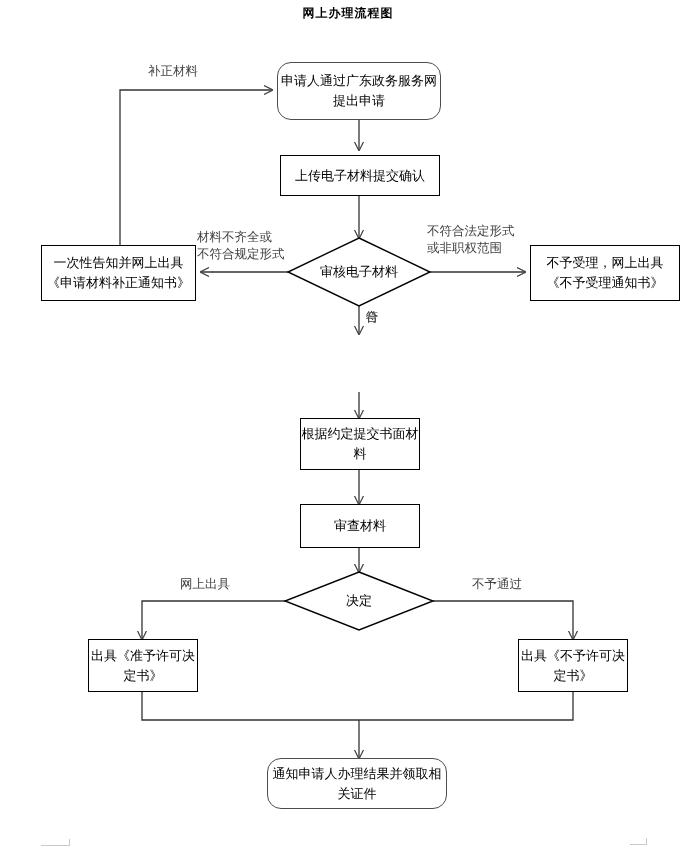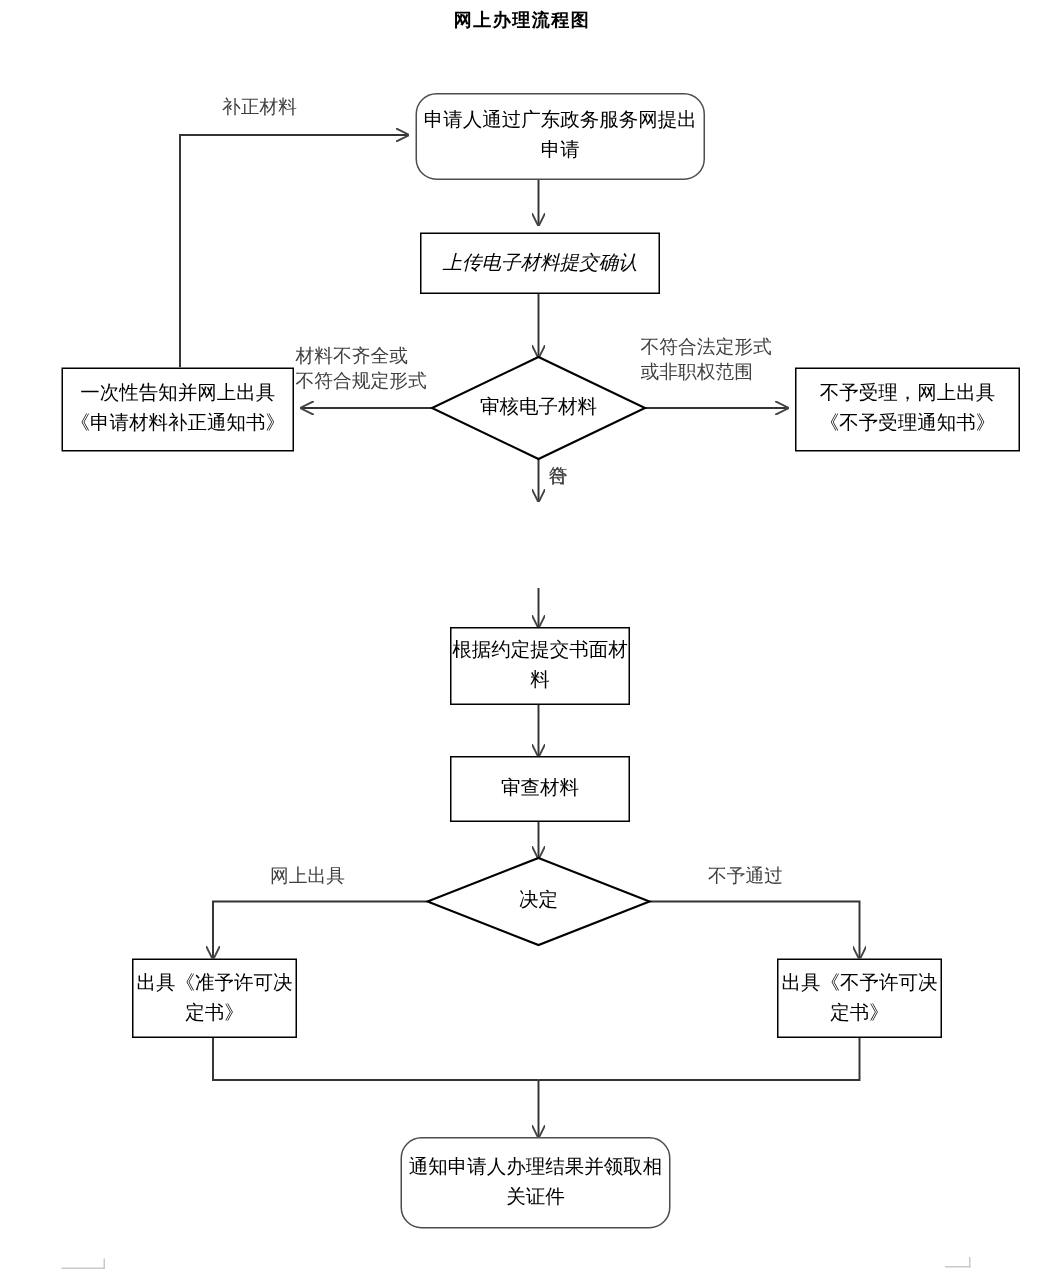--- a/index.html
+++ b/index.html
@@ -123,42 +123,42 @@
       <path d="M 573 692 L 573 720 L 359 720"></path>
 
       <path d="M 359 720 L 359 758" marker-end="url(#arrow)"></path>
 
       <path d="M 359 238 L 430 272 L 359 306 L 288 272 Z" stroke="#000" stroke-width="1.4"></path>
 
       <path d="M 359 572 L 433 601 L 359 630 L 285 601 Z" stroke="#000" stroke-width="1.4"></path>
     </g>
   </svg>
 
-  <div class="node rounded" style="left:277px; top:62px; width:193px; height:58px;">申请人通过广东政务服务网提出申请</div>
+  <div class="node rounded" style="left:277px; top:62px; width:164px; height:58px;">申请人通过广东政务服务网提出申请</div>
 
-  <div class="node rect" style="left:280px; top:155px; width:160px; height:41px;font-style:italic;">上传电子材料提交确认</div>
+  <div class="node rect" style="left:280px; top:155px; width:160px; height:41px;">上传电子材料提交确认</div>
 
   <div class="node diamond-label" style="left:299px; top:257px; width:120px; height:30px;">审核电子材料</div>
 
   <div class="node rect" style="left:41px; top:245px; width:155px; height:56px; padding:0 4px;">一次性告知并网上出具《申请材料补正通知书》</div>
 
   <div class="node rect" style="left:530px; top:245px; width:150px; height:56px; padding:0 4px;">不予受理，网上出具《不予受理通知书》</div>
 
 
   <div class="node rect" style="left:300px; top:418px; width:120px; height:52px;">根据约定提交书面材料</div>
 
   <div class="node rect" style="left:300px; top:504px; width:120px; height:44px;">审查材料</div>
 
   <div class="node diamond-label" style="left:329px; top:589px; width:60px; height:24px;">决定</div>
 
   <div class="node rect" style="left:88px; top:639px; width:110px; height:53px;">出具《准予许可决定书》</div>
 
   <div class="node rect" style="left:518px; top:639px; width:110px; height:53px;">出具《不予许可决定书》</div>
 
-  <div class="node rounded" style="left:267px; top:758px; width:180px; height:61px;">通知申请人办理结果并领取相关证件</div>
+  <div class="node rounded" style="left:267px; top:758px; width:180px; height:51px;">通知申请人办理结果并领取相关证件</div>
 
   <div class="edge-label" style="left:148px; top:62px; width:110px; text-align:left;">补正材料</div>
 
   <div class="edge-label" style="left:197px; top:228px; width:120px; text-align:left;">材料不齐全或
 不符合规定形式</div>
 
   <div class="edge-label" style="left:427px; top:222px; width:120px; text-align:left;">不符合法定形式
 或非职权范围</div>
 
   <div class="edge-label vertical" style="left:366px; top:300px; height:36px;">符合</div>

